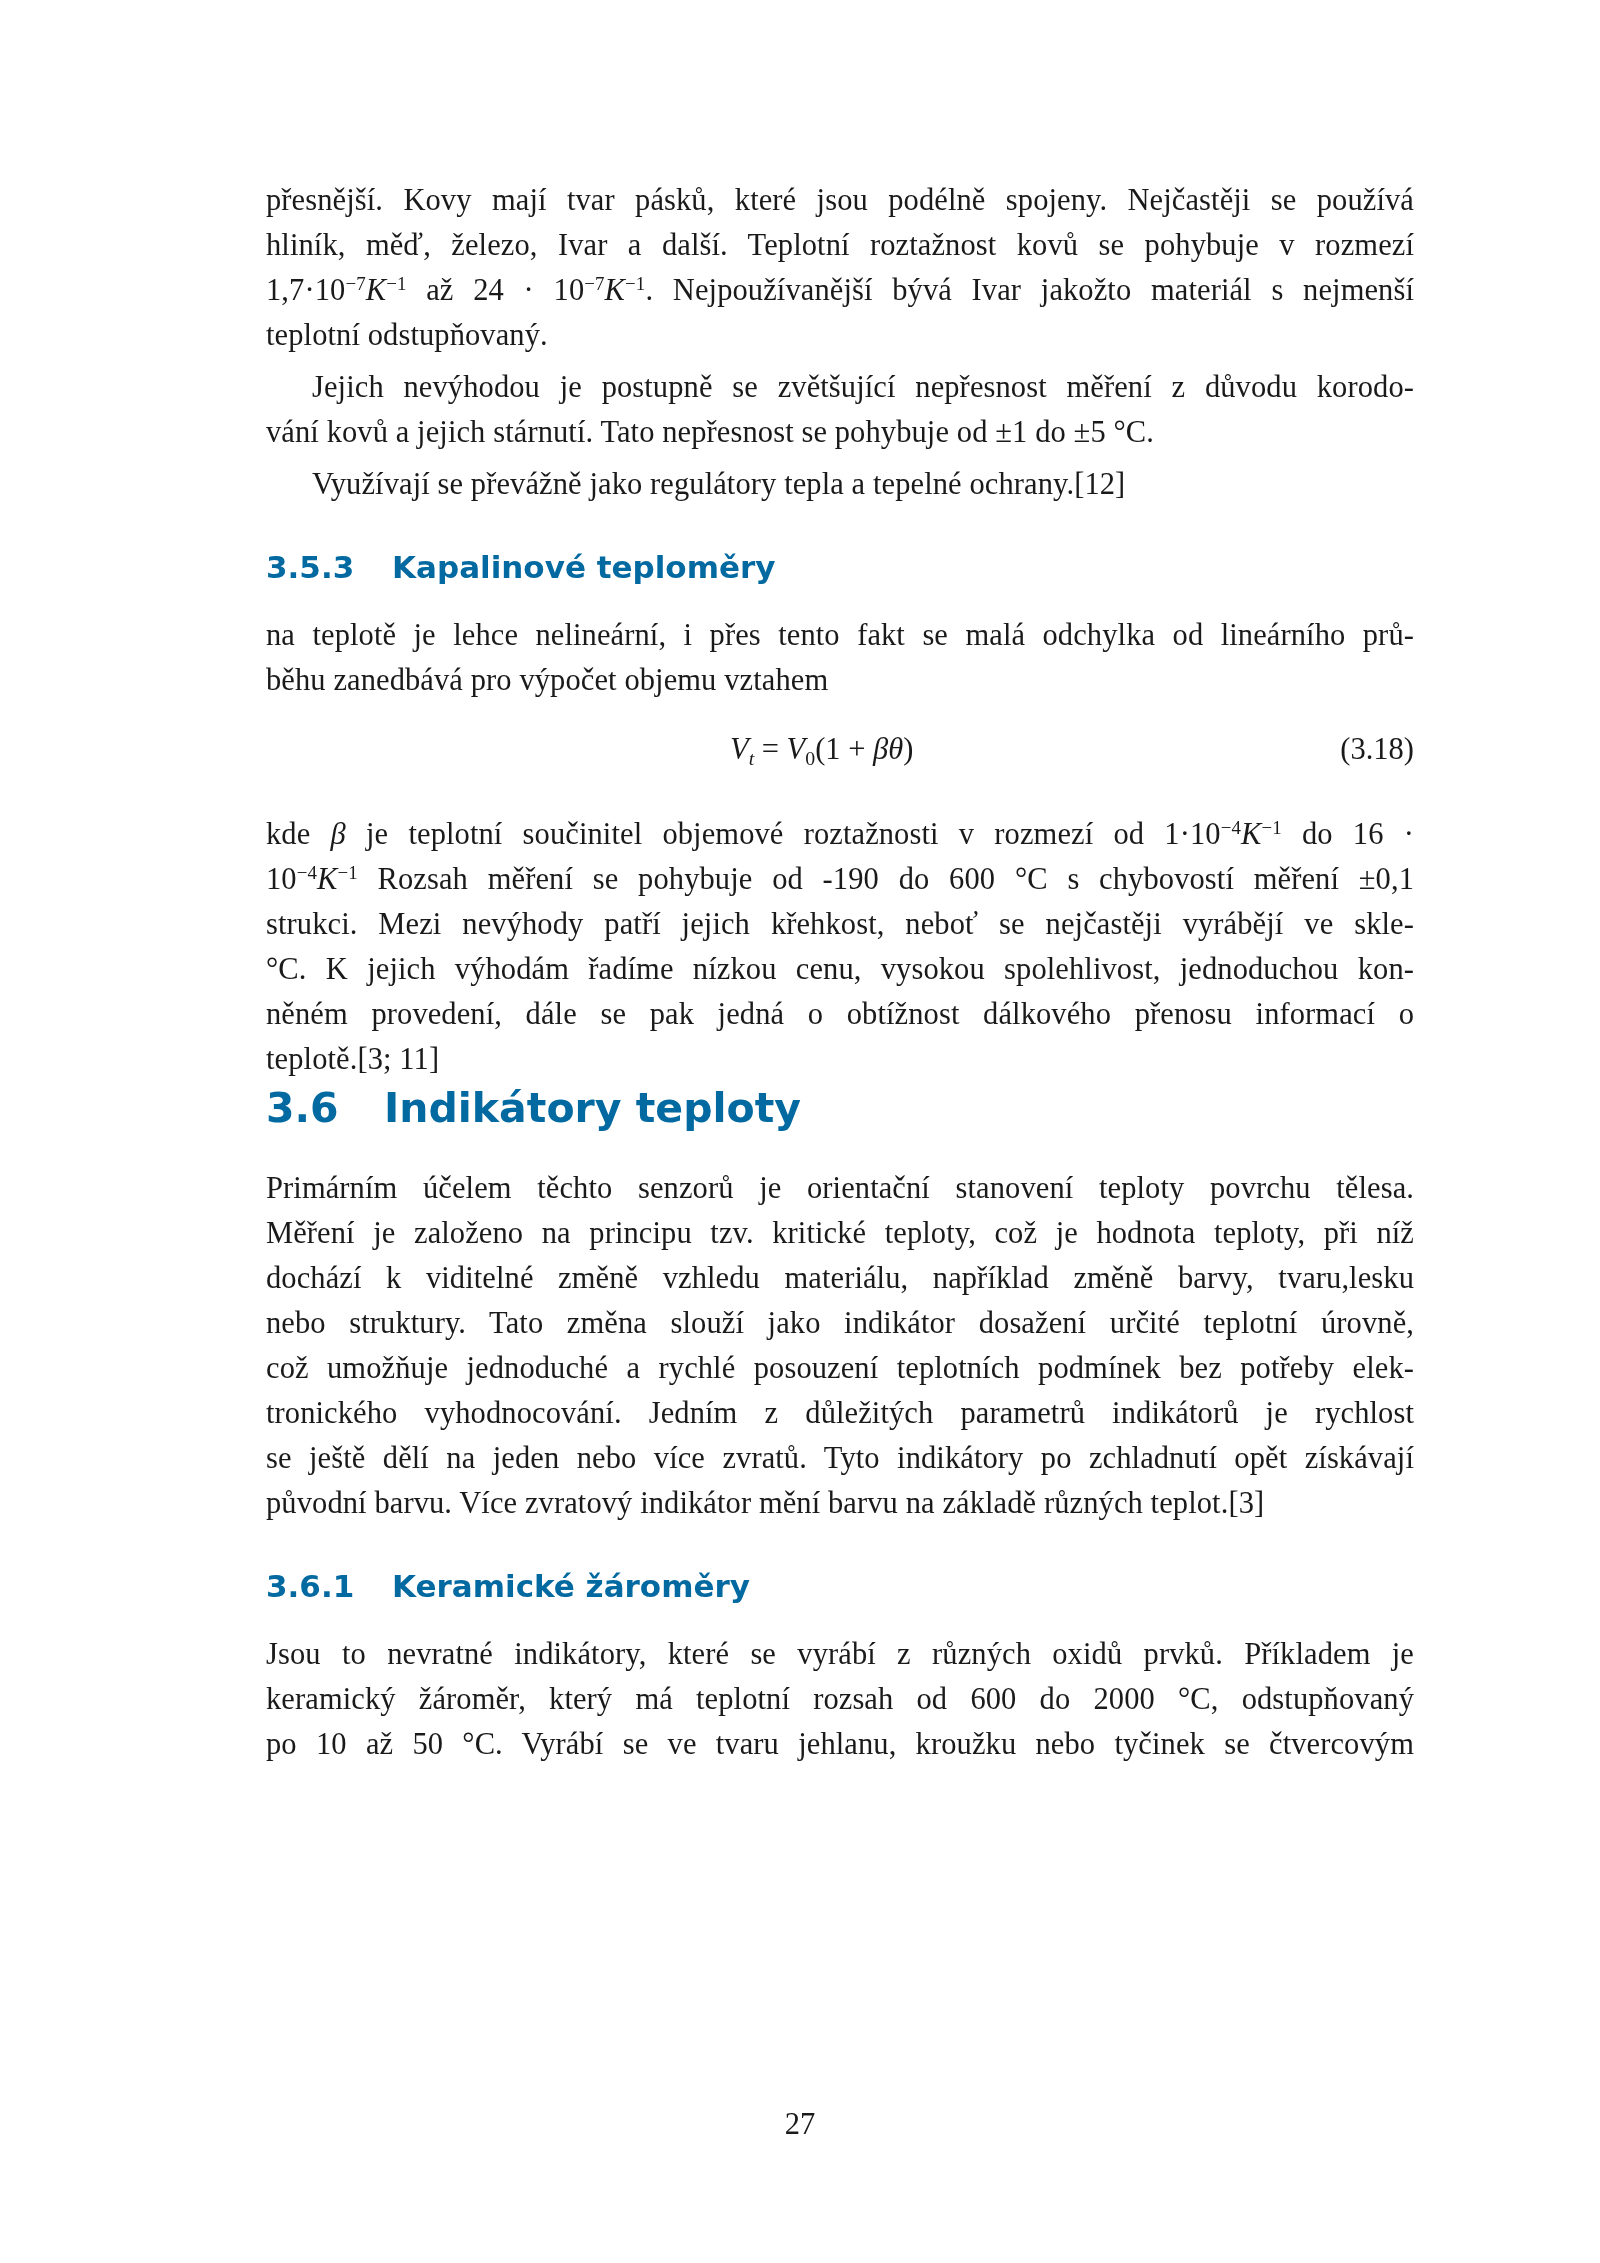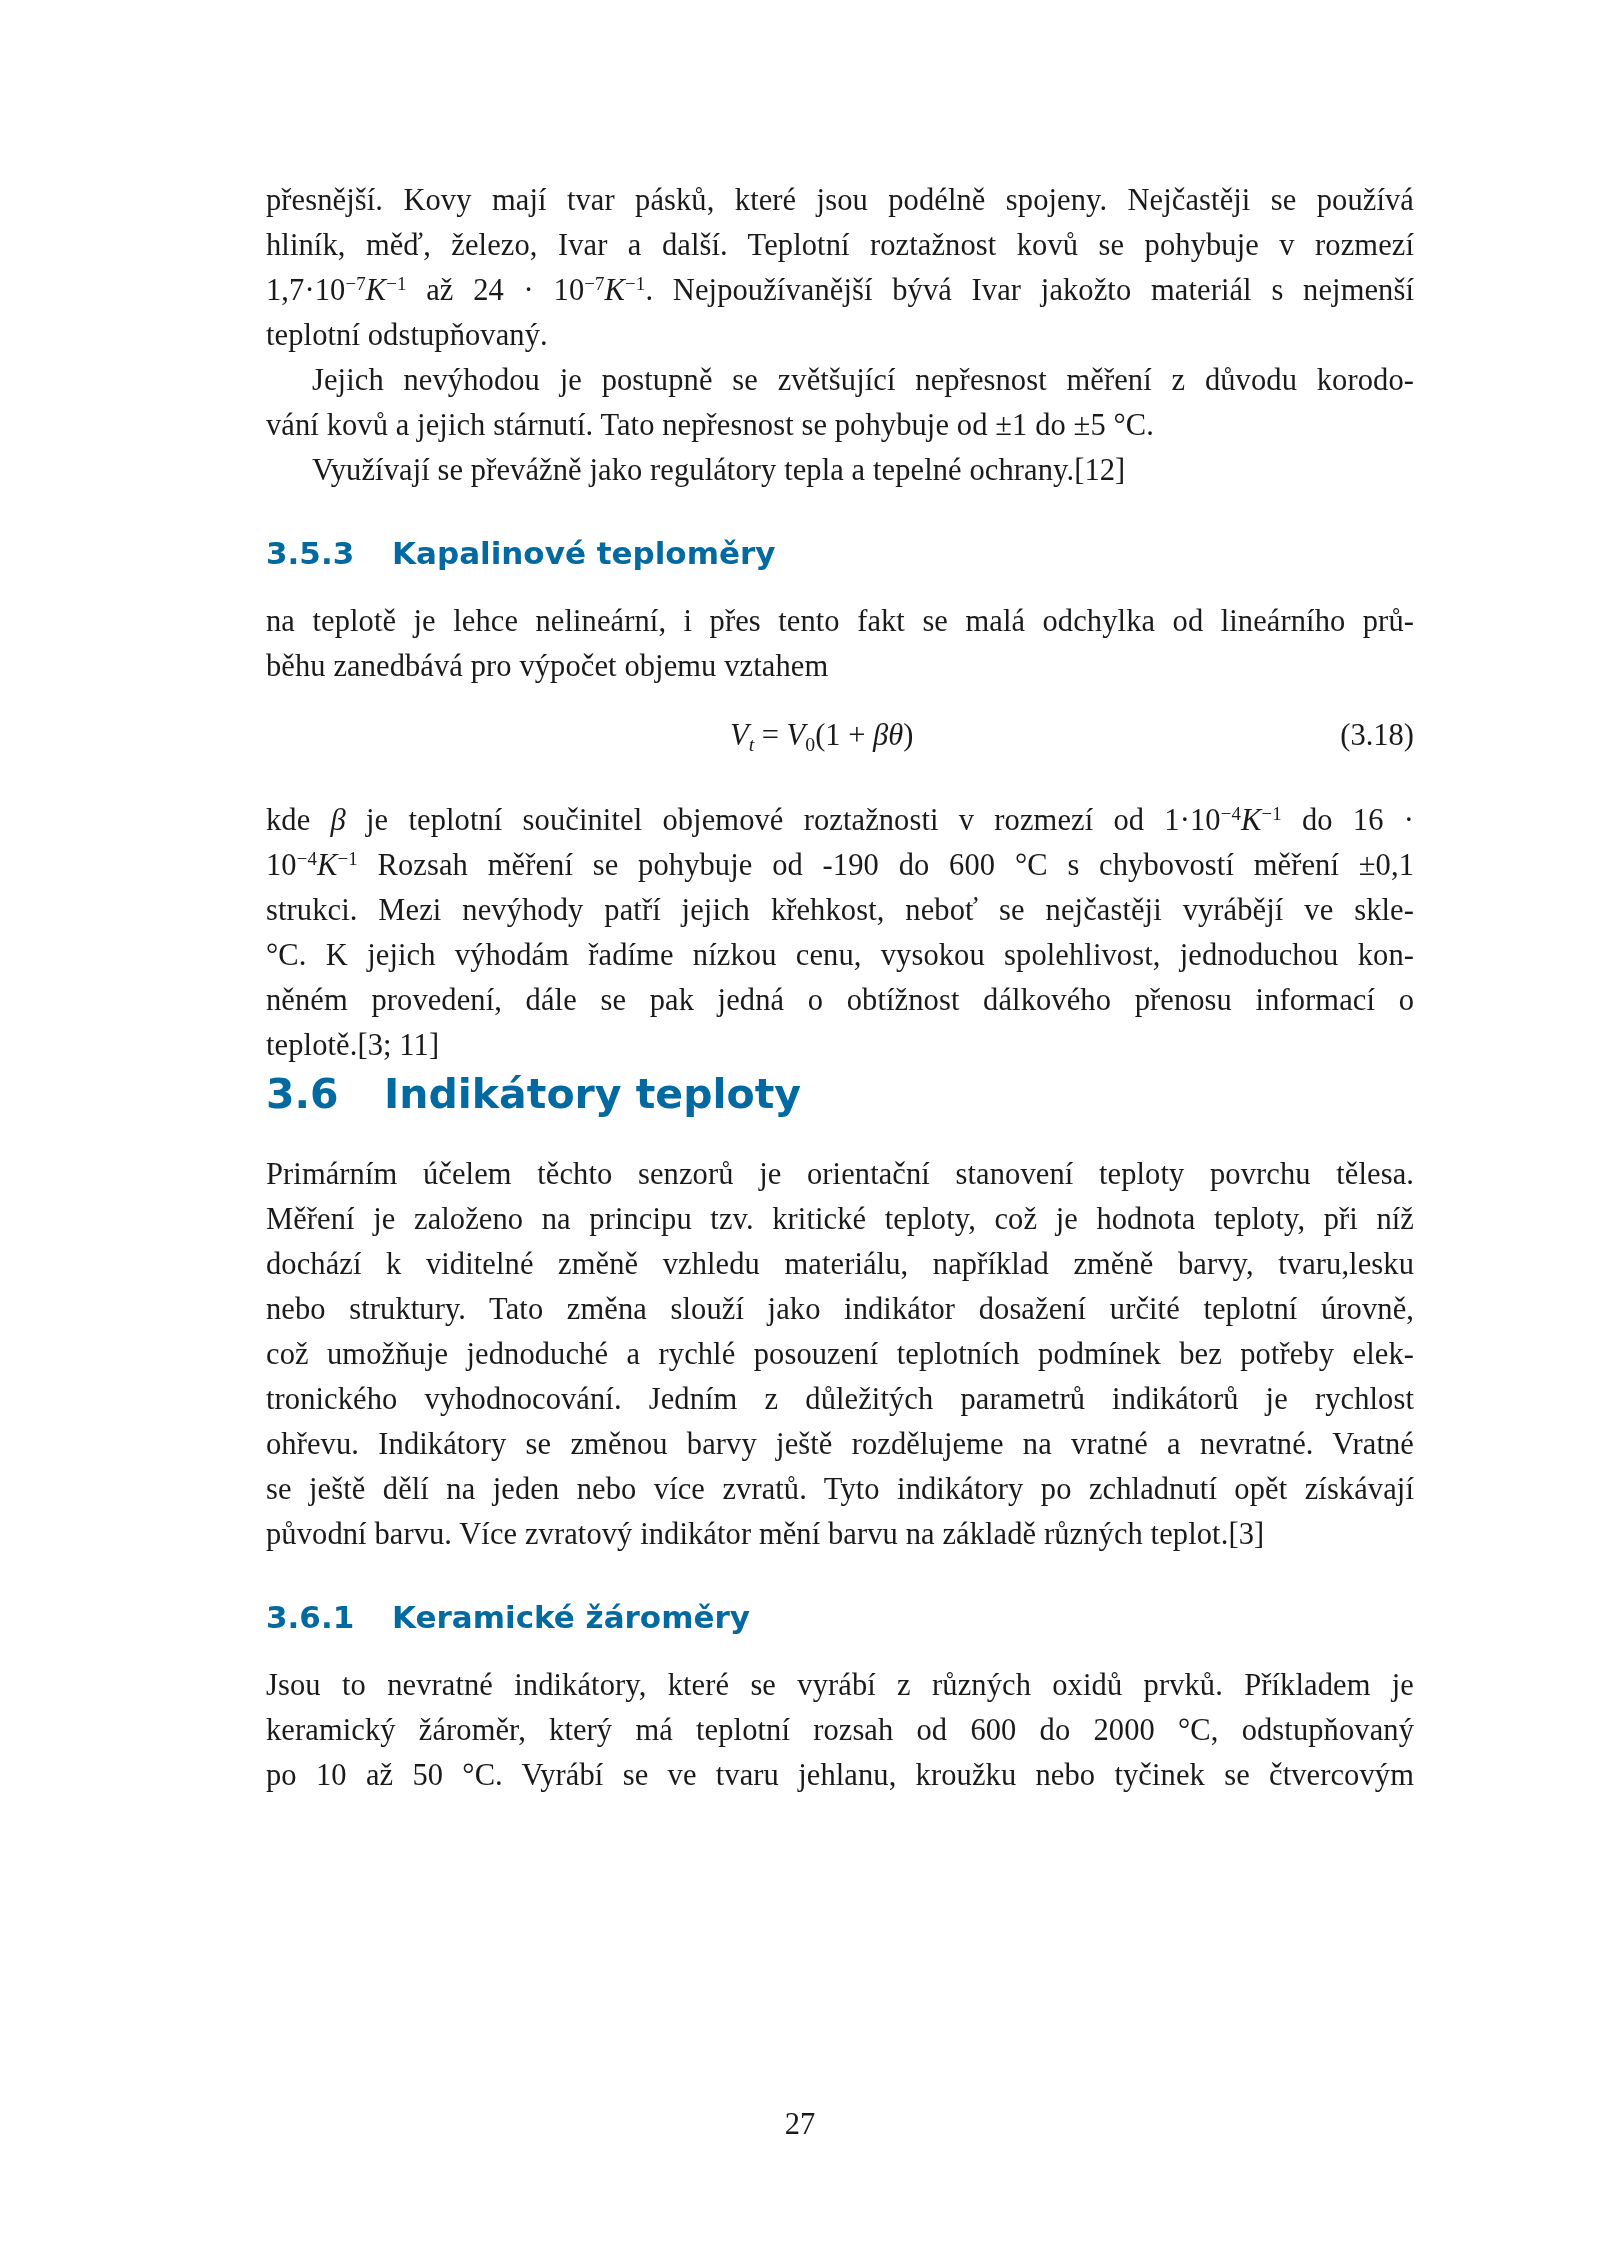--- a/index.html
+++ b/index.html
@@ -28,20 +28,21 @@
       white-space: nowrap;
       text-align: justify;
       text-align-last: justify;
       letter-spacing: 0.1px;
     }
     .line.last {
       text-align-last: left;
     }
     .line.indent {
       padding-left: 46px;
+      margin-top: 7px;
     }
     sup {
       font-size: 0.62em;
       line-height: 0;
       vertical-align: 0.55em;
     }
     .it { font-style: italic; }
     .heading {
       font-family: "DejaVu Sans", "Liberation Sans", sans-serif;
       font-weight: bold;
@@ -154,21 +155,20 @@
     <span class="num">3.6</span><span>Indikátory teploty</span>
   </div>
 
   <div>
     <div class="line">Primárním účelem těchto senzorů je orientační stanovení teploty povrchu tělesa.</div>
     <div class="line">Měření je založeno na principu tzv. kritické teploty, což je hodnota teploty, při níž</div>
     <div class="line">dochází k viditelné změně vzhledu materiálu, například změně barvy, tvaru,lesku</div>
     <div class="line">nebo struktury. Tato změna slouží jako indikátor dosažení určité teplotní úrovně,</div>
     <div class="line">což umožňuje jednoduché a rychlé posouzení teplotních podmínek bez potřeby elek-</div>
     <div class="line">tronického vyhodnocování. Jedním z důležitých parametrů indikátorů je rychlost</div>
-    <div class="line">ohřevu. Indikátory se změnou barvy ještě rozdělujeme na vratné a nevratné. Vratné</div>
     <div class="line">se ještě dělí na jeden nebo více zvratů. Tyto indikátory po zchladnutí opět získávají</div>
     <div class="line last">původní barvu. Více zvratový indikátor mění barvu na základě různých teplot.[3]</div>
   </div>
 
   <div class="heading h3">
     <span class="num">3.6.1</span><span>Keramické žároměry</span>
   </div>
 
   <div>
     <div class="line">Jsou to nevratné indikátory, které se vyrábí z různých oxidů prvků. Příkladem je</div>

